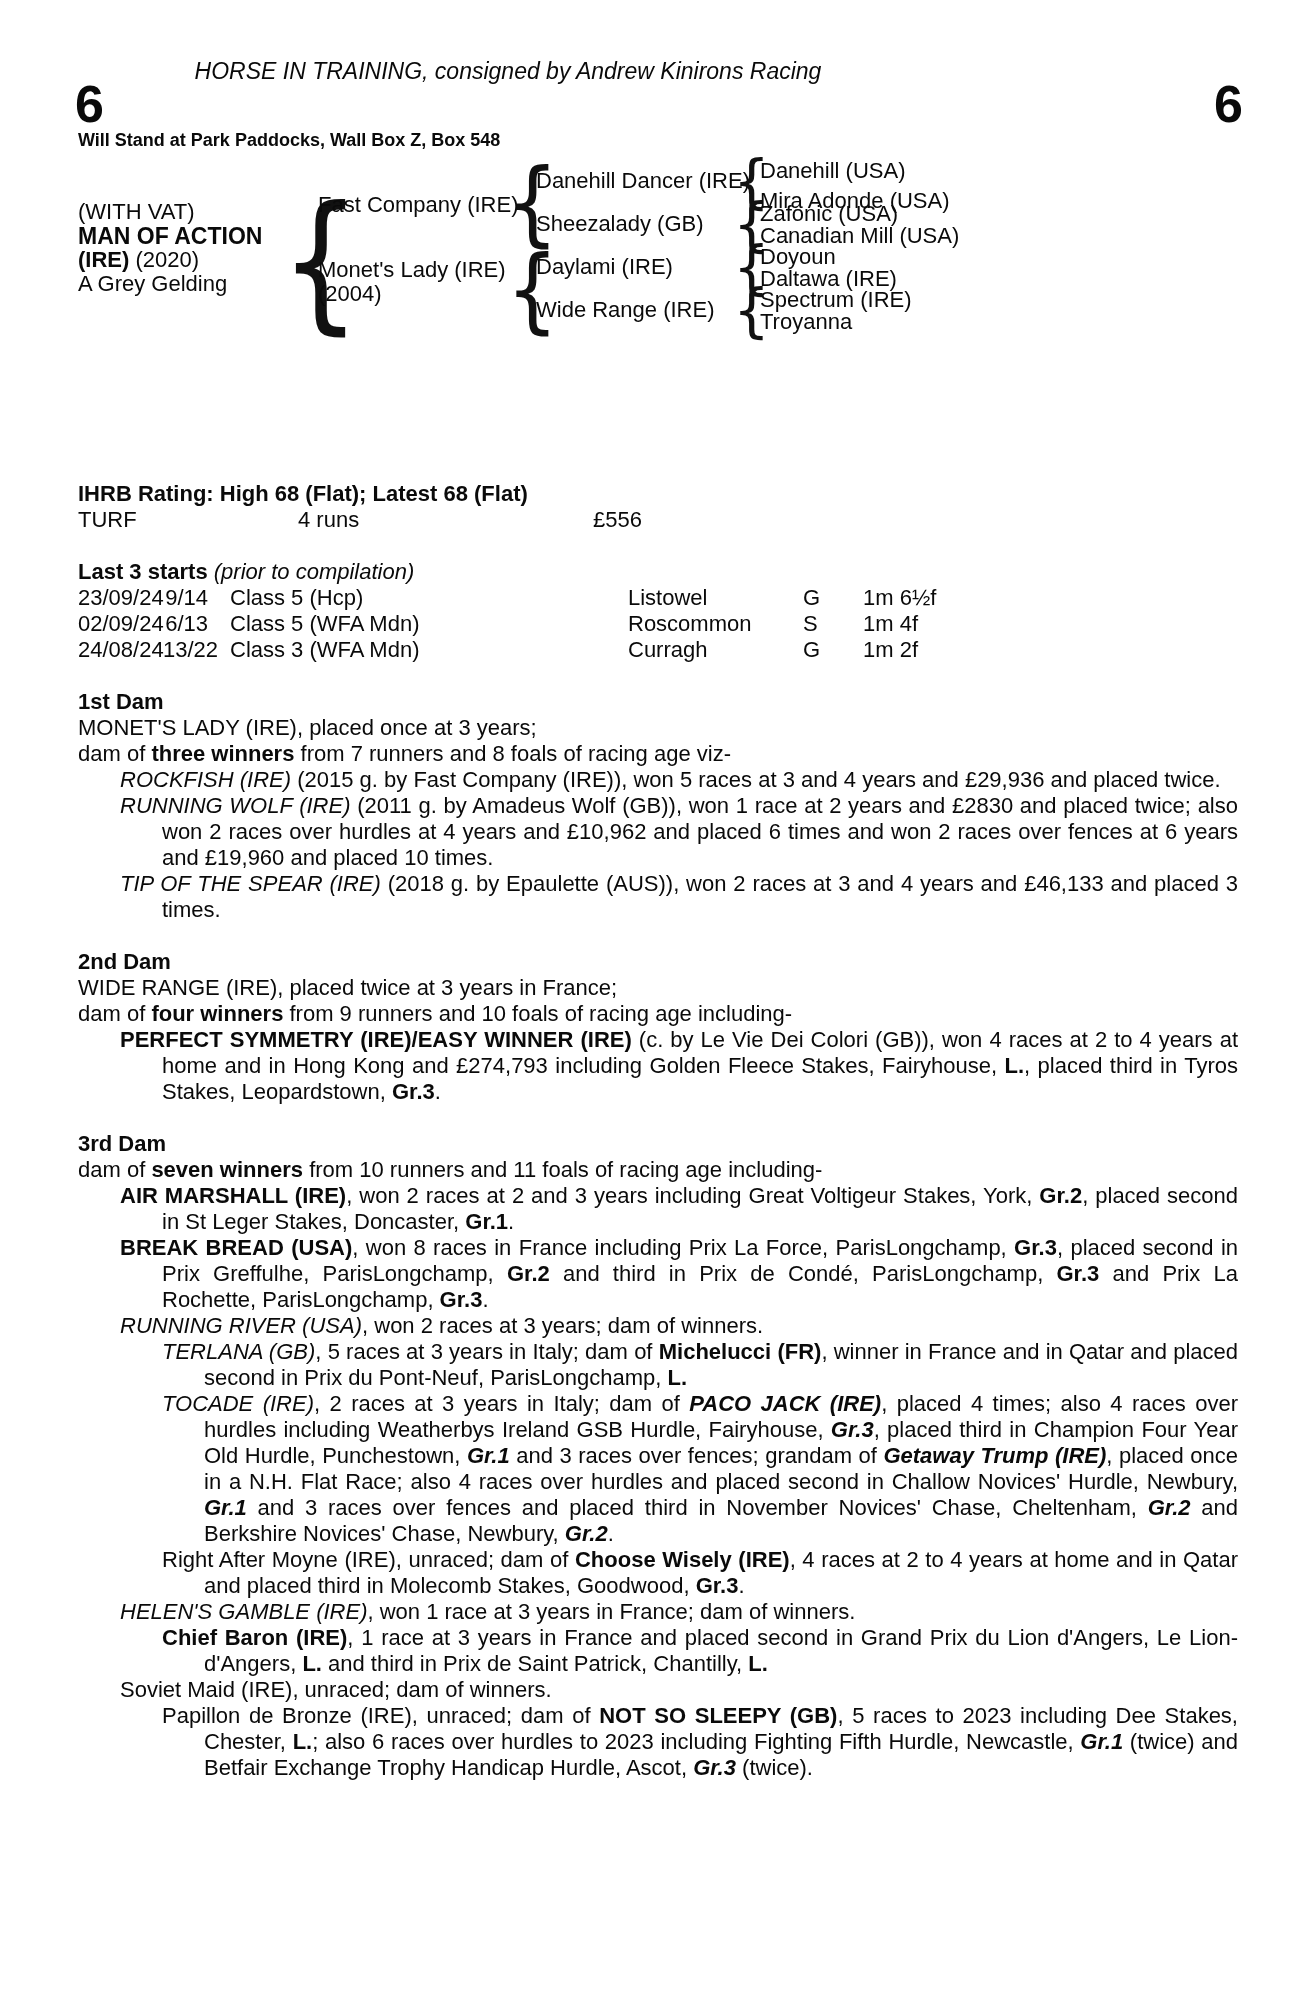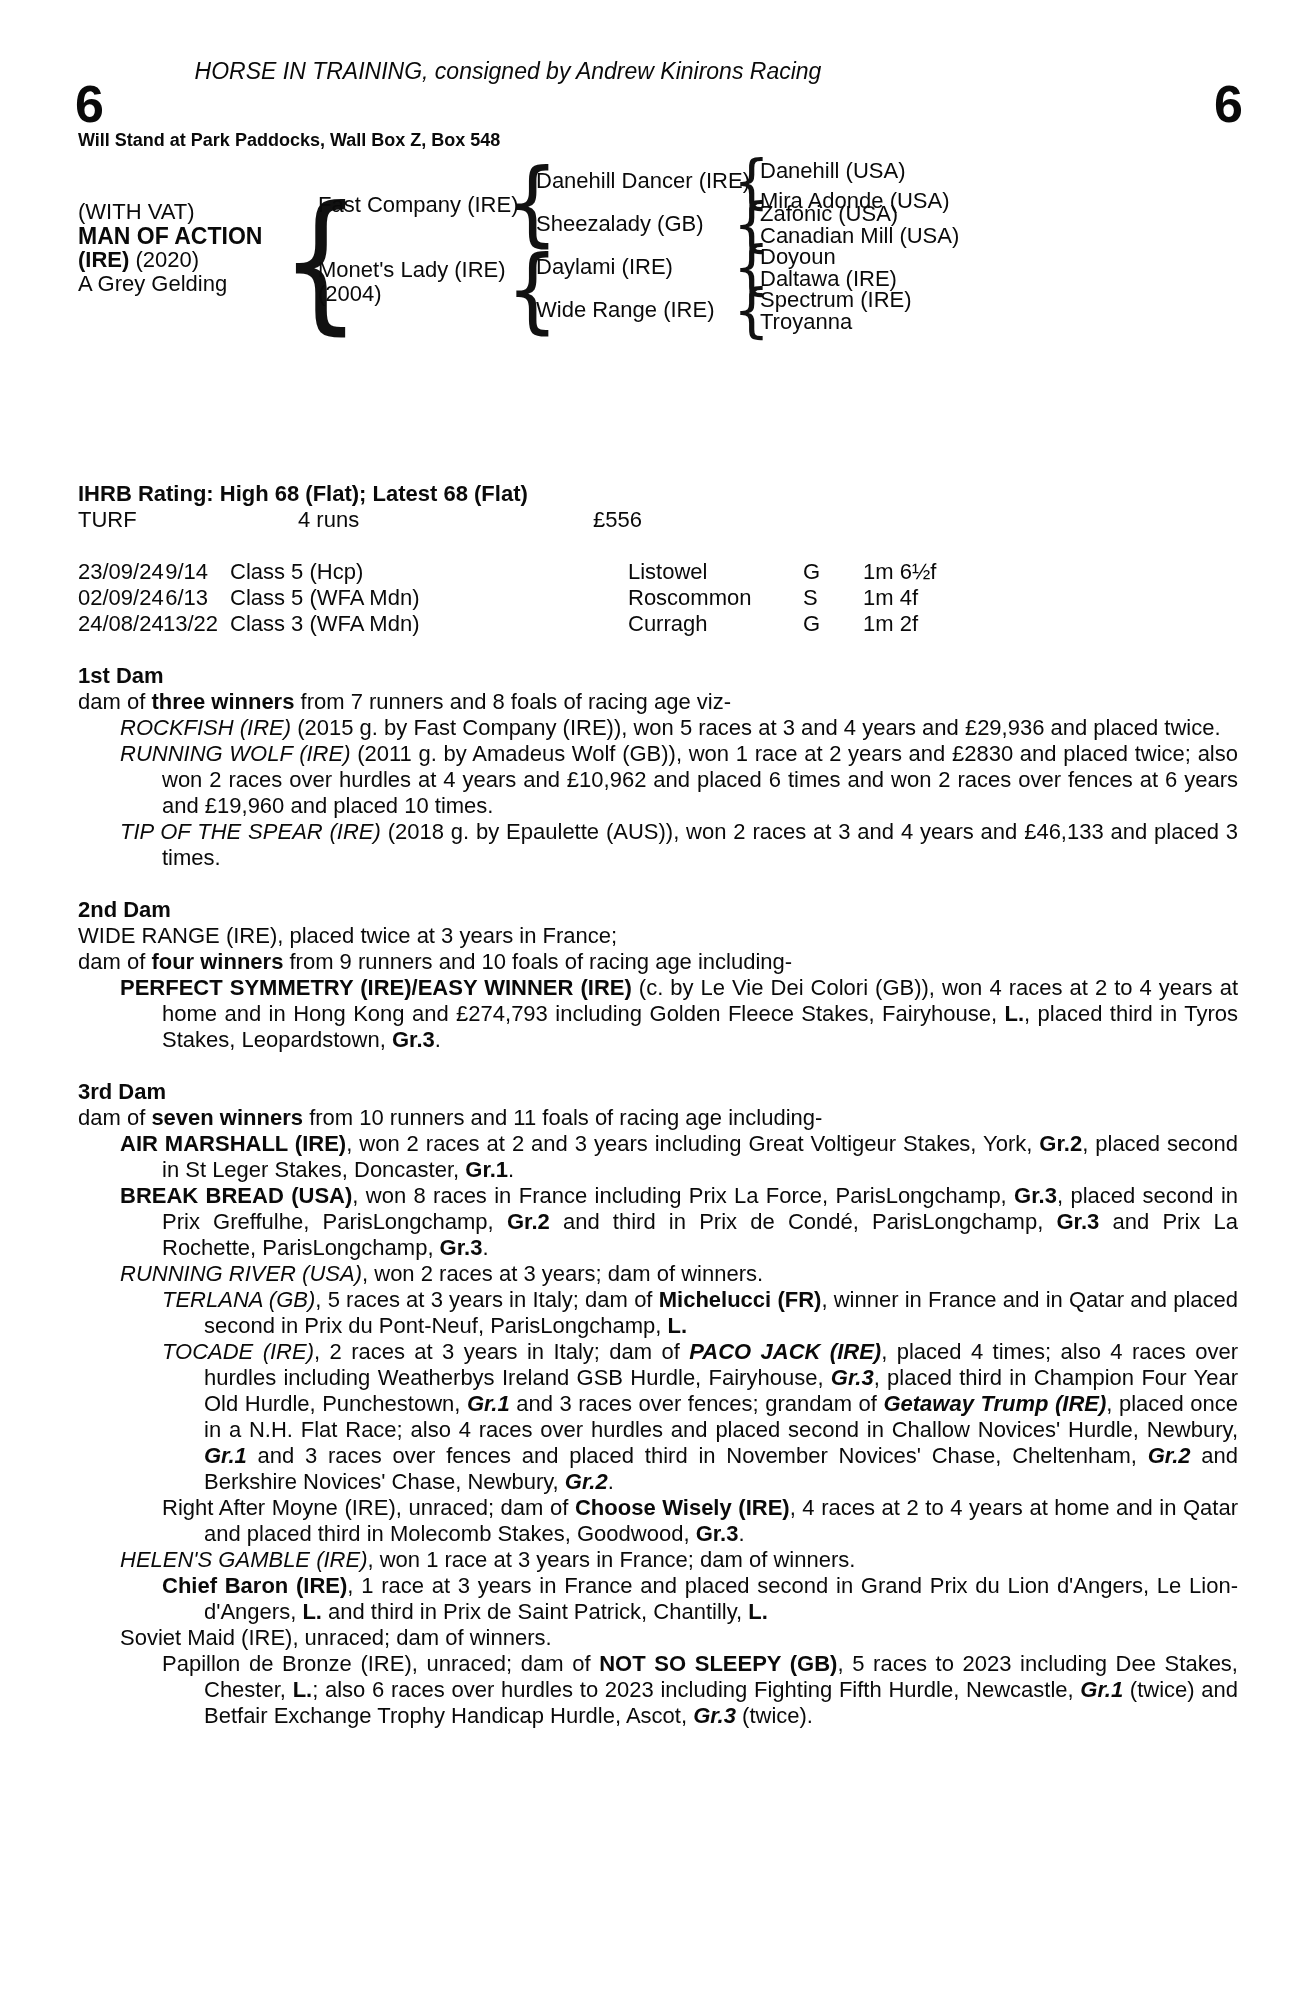--- a/index.html
+++ b/index.html
@@ -116,20 +116,21 @@
     <div class="rating-block">
       <div class="rating-title">IHRB Rating: High 68 (Flat); Latest 68 (Flat)</div>
       <div class="rating-row">
         <span>TURF</span>
         <span>4 runs</span>
         <span>£556</span>
       </div>
     </div>
 
     <div class="starts-block">
+      <div><span class="rt-b">Last 3 starts</span><span> </span><span class="rt-i">(prior to compilation)</span></div>
 
       <div class="race-grid">
         <span>23/09/24</span>
         <span class="pos">9/14</span>
         <span class="cls">Class 5 (Hcp)</span>
         <span>Listowel</span>
         <span>G</span>
         <span>1m 6½f</span>
       </div>
       <div class="race-grid">
@@ -145,20 +146,21 @@
         <span class="pos">13/22</span>
         <span class="cls">Class 3 (WFA Mdn)</span>
         <span>Curragh</span>
         <span>G</span>
         <span>1m 2f</span>
       </div>
     </div>
 
     <div class="dam-section">
       <div class="dam-heading">1st Dam</div>
+      <p class="lvl0"><span>MONET'S LADY (IRE), placed once at 3 years;</span></p>
       <p class="lvl0"><span>dam of </span><span class="rt-b">three winners</span><span> from 7 runners and 8 foals of racing age viz-</span></p>
       <p class="lvl1"><span class="rt-i">ROCKFISH (IRE)</span><span> (2015 g. by Fast Company (IRE)), won 5 races at 3 and 4 years and £29,936 and placed twice.</span></p>
       <p class="lvl1"><span class="rt-i">RUNNING WOLF (IRE)</span><span> (2011 g. by Amadeus Wolf (GB)), won 1 race at 2 years and £2830 and placed twice; also won 2 races over hurdles at 4 years and £10,962 and placed 6 times and won 2 races over fences at 6 years and £19,960 and placed 10 times.</span></p>
       <p class="lvl1"><span class="rt-i">TIP OF THE SPEAR (IRE)</span><span> (2018 g. by Epaulette (AUS)), won 2 races at 3 and 4 years and £46,133 and placed 3 times.</span></p>
     </div>
 
     <div class="dam-section">
       <div class="dam-heading">2nd Dam</div>
       <p class="lvl0"><span>WIDE RANGE (IRE), placed twice at 3 years in France;</span></p>
       <p class="lvl0"><span>dam of </span><span class="rt-b">four winners</span><span> from 9 runners and 10 foals of racing age including-</span></p>

